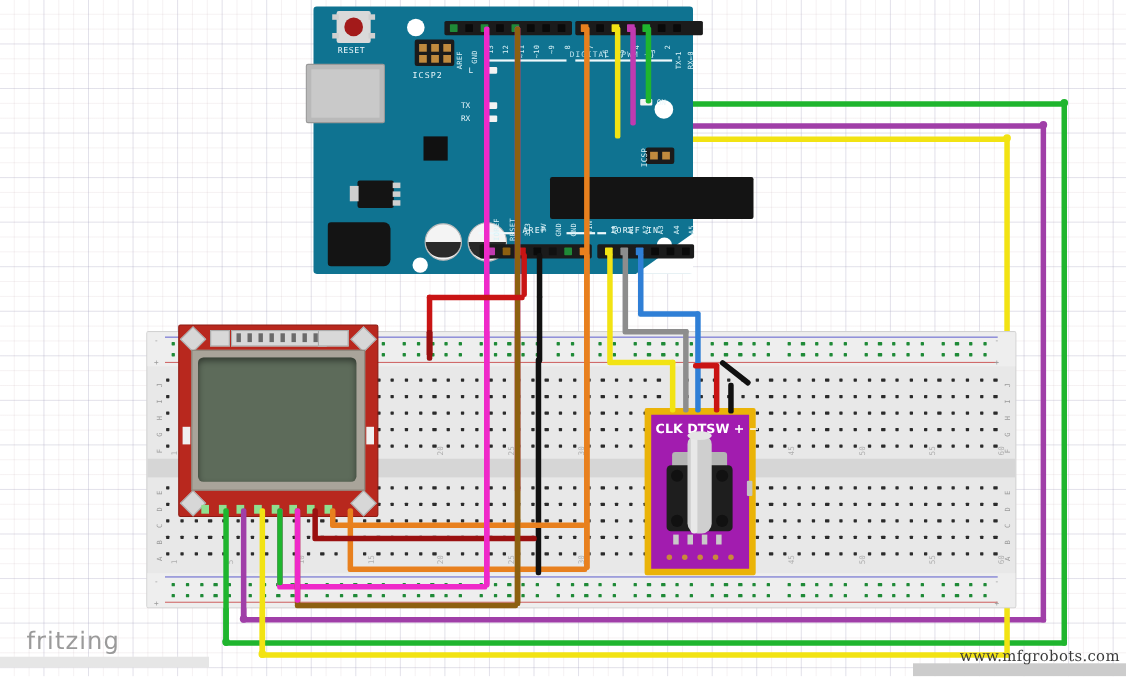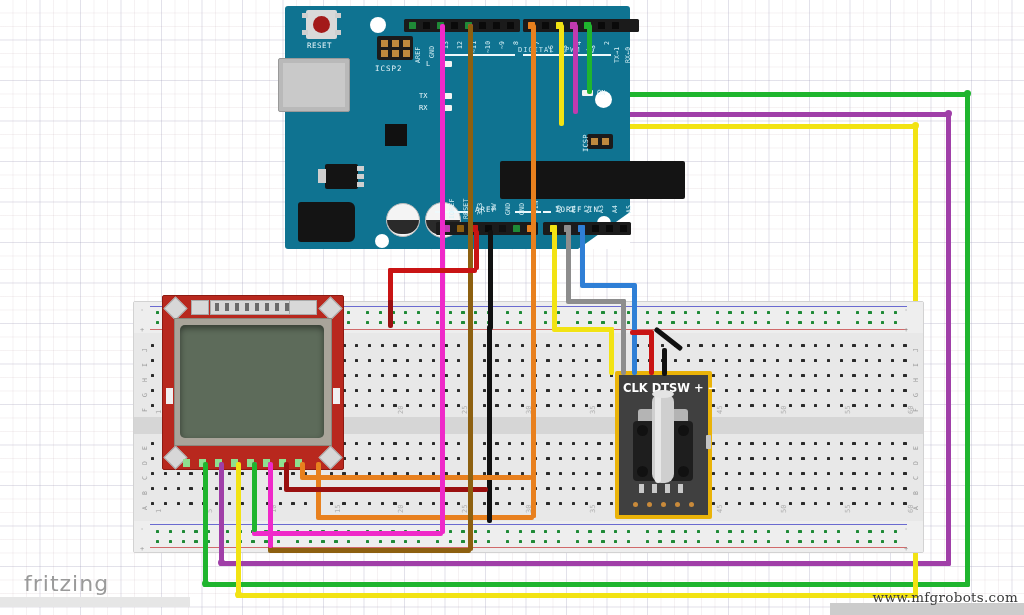--- a/index.html
+++ b/index.html
@@ -94,22 +94,22 @@
     box-shadow:inset 0 3px 6px rgba(0,0,0,.45);}
   #lcd .hdrstrip{position:absolute;left:47px;top:4px;width:85px;height:13px;background:#d8d8d8;border:1px solid #aaa;}
   #lcd .hdrstrip .p{position:absolute;top:2px;width:4px;height:8px;background:#6a6a6a;}
   #lcd .minihdr{position:absolute;top:4px;width:26px;height:13px;background:#d8d8d8;border:1px solid #aaa;}
   #lcd .screw{position:absolute;width:15px;height:15px;background:#d7d7d7;
     transform:rotate(45deg);border:1px solid #aaa;}
   #lcd .pinpad{position:absolute;bottom:2px;width:7px;height:8px;background:#8fe08f;}
   #lcd .sidepad{position:absolute;width:7px;height:16px;background:#f0f0f0;}
 
   
-  #enc{position:absolute;left:586px;top:371px;width:89px;height:140px;background:#404040;
-    border:4px solid #eab308;border-radius:2px;margin-left:29px;}
+  #enc{position:absolute;left:586px;top:371px;width:89px;height:140px;background:#a21caf;
+    border:6px solid #eab308;border-radius:2px;}
   #enc .lbl{position:absolute;top:6px;color:#fff;font-size:11.5px;font-weight:bold;
     font-family:"DejaVu Sans",sans-serif;white-space:nowrap;}
   #enc .body{position:absolute;left:14px;top:46px;width:60px;height:60px;background:#1e1e1e;border-radius:4px;}
   #enc .body .sc{position:absolute;width:11px;height:11px;background:#111;border-radius:50%;}
   #enc .nut{position:absolute;left:19px;top:34px;width:50px;height:52px;background:#b4b4b4;border-radius:3px;}
   #enc .shaft{position:absolute;left:33px;top:18px;width:22px;height:90px;background:#cfcfcf;border-radius:9px;}
   #enc .shaft:before{content:"";position:absolute;left:3px;top:0;width:6px;height:90px;background:#e8e8e8;border-radius:6px;}
   #enc .knobtop{position:absolute;left:33px;top:15px;width:22px;height:8px;background:#e4e4e4;border-radius:50%;}
   #enc .tab{position:absolute;right:-3px;top:60px;width:5px;height:14px;background:#c4c4c4;border-radius:1px;}
   #enc .pin{position:absolute;bottom:22px;width:5px;height:9px;background:#c9c9c9;}

